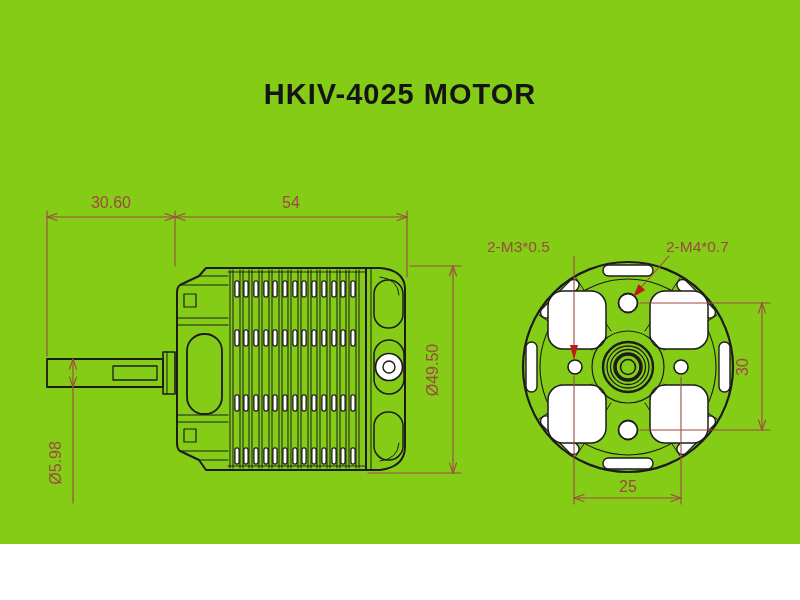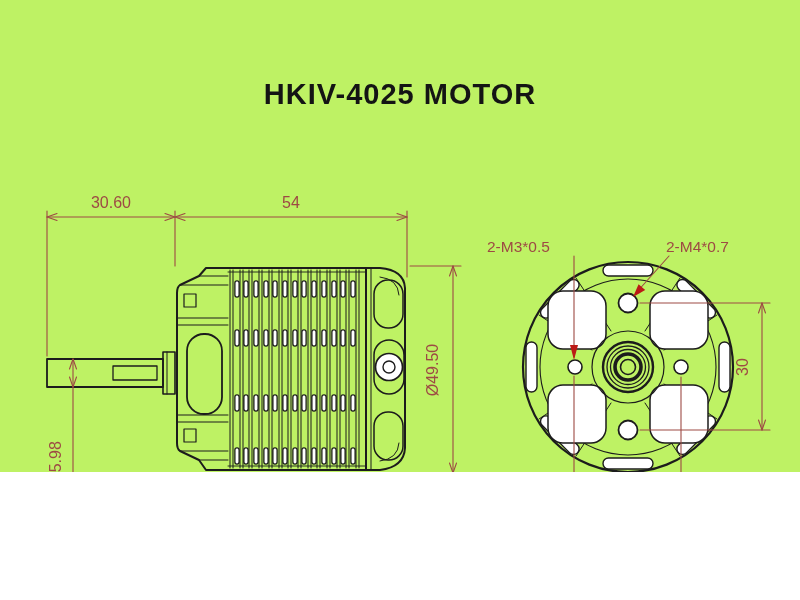--- a/index.html
+++ b/index.html
@@ -1,17 +1,17 @@
 <!DOCTYPE html>
 <html><head>
 <meta charset="utf-8">
 <style>
   html,body{margin:0;padding:0;background:#ffffff;}
   .stage{
-    position:relative;width:800px;height:472px;background:#bef264;overflow:hidden;
+    position:relative;width:800px;height:544px;background:#84cc16;overflow:hidden;
     font-family:"Liberation Sans", sans-serif;
   }
   .title{
     position:absolute;top:78px;left:0;width:100%;text-align:center;
     font-size:29px;font-weight:bold;letter-spacing:1px;color:#141414;
     font-family:"Liberation Sans", sans-serif;
   }
   svg{position:absolute;top:0;left:0;}
   .dimtext{
     font-family:"Liberation Sans", sans-serif;

